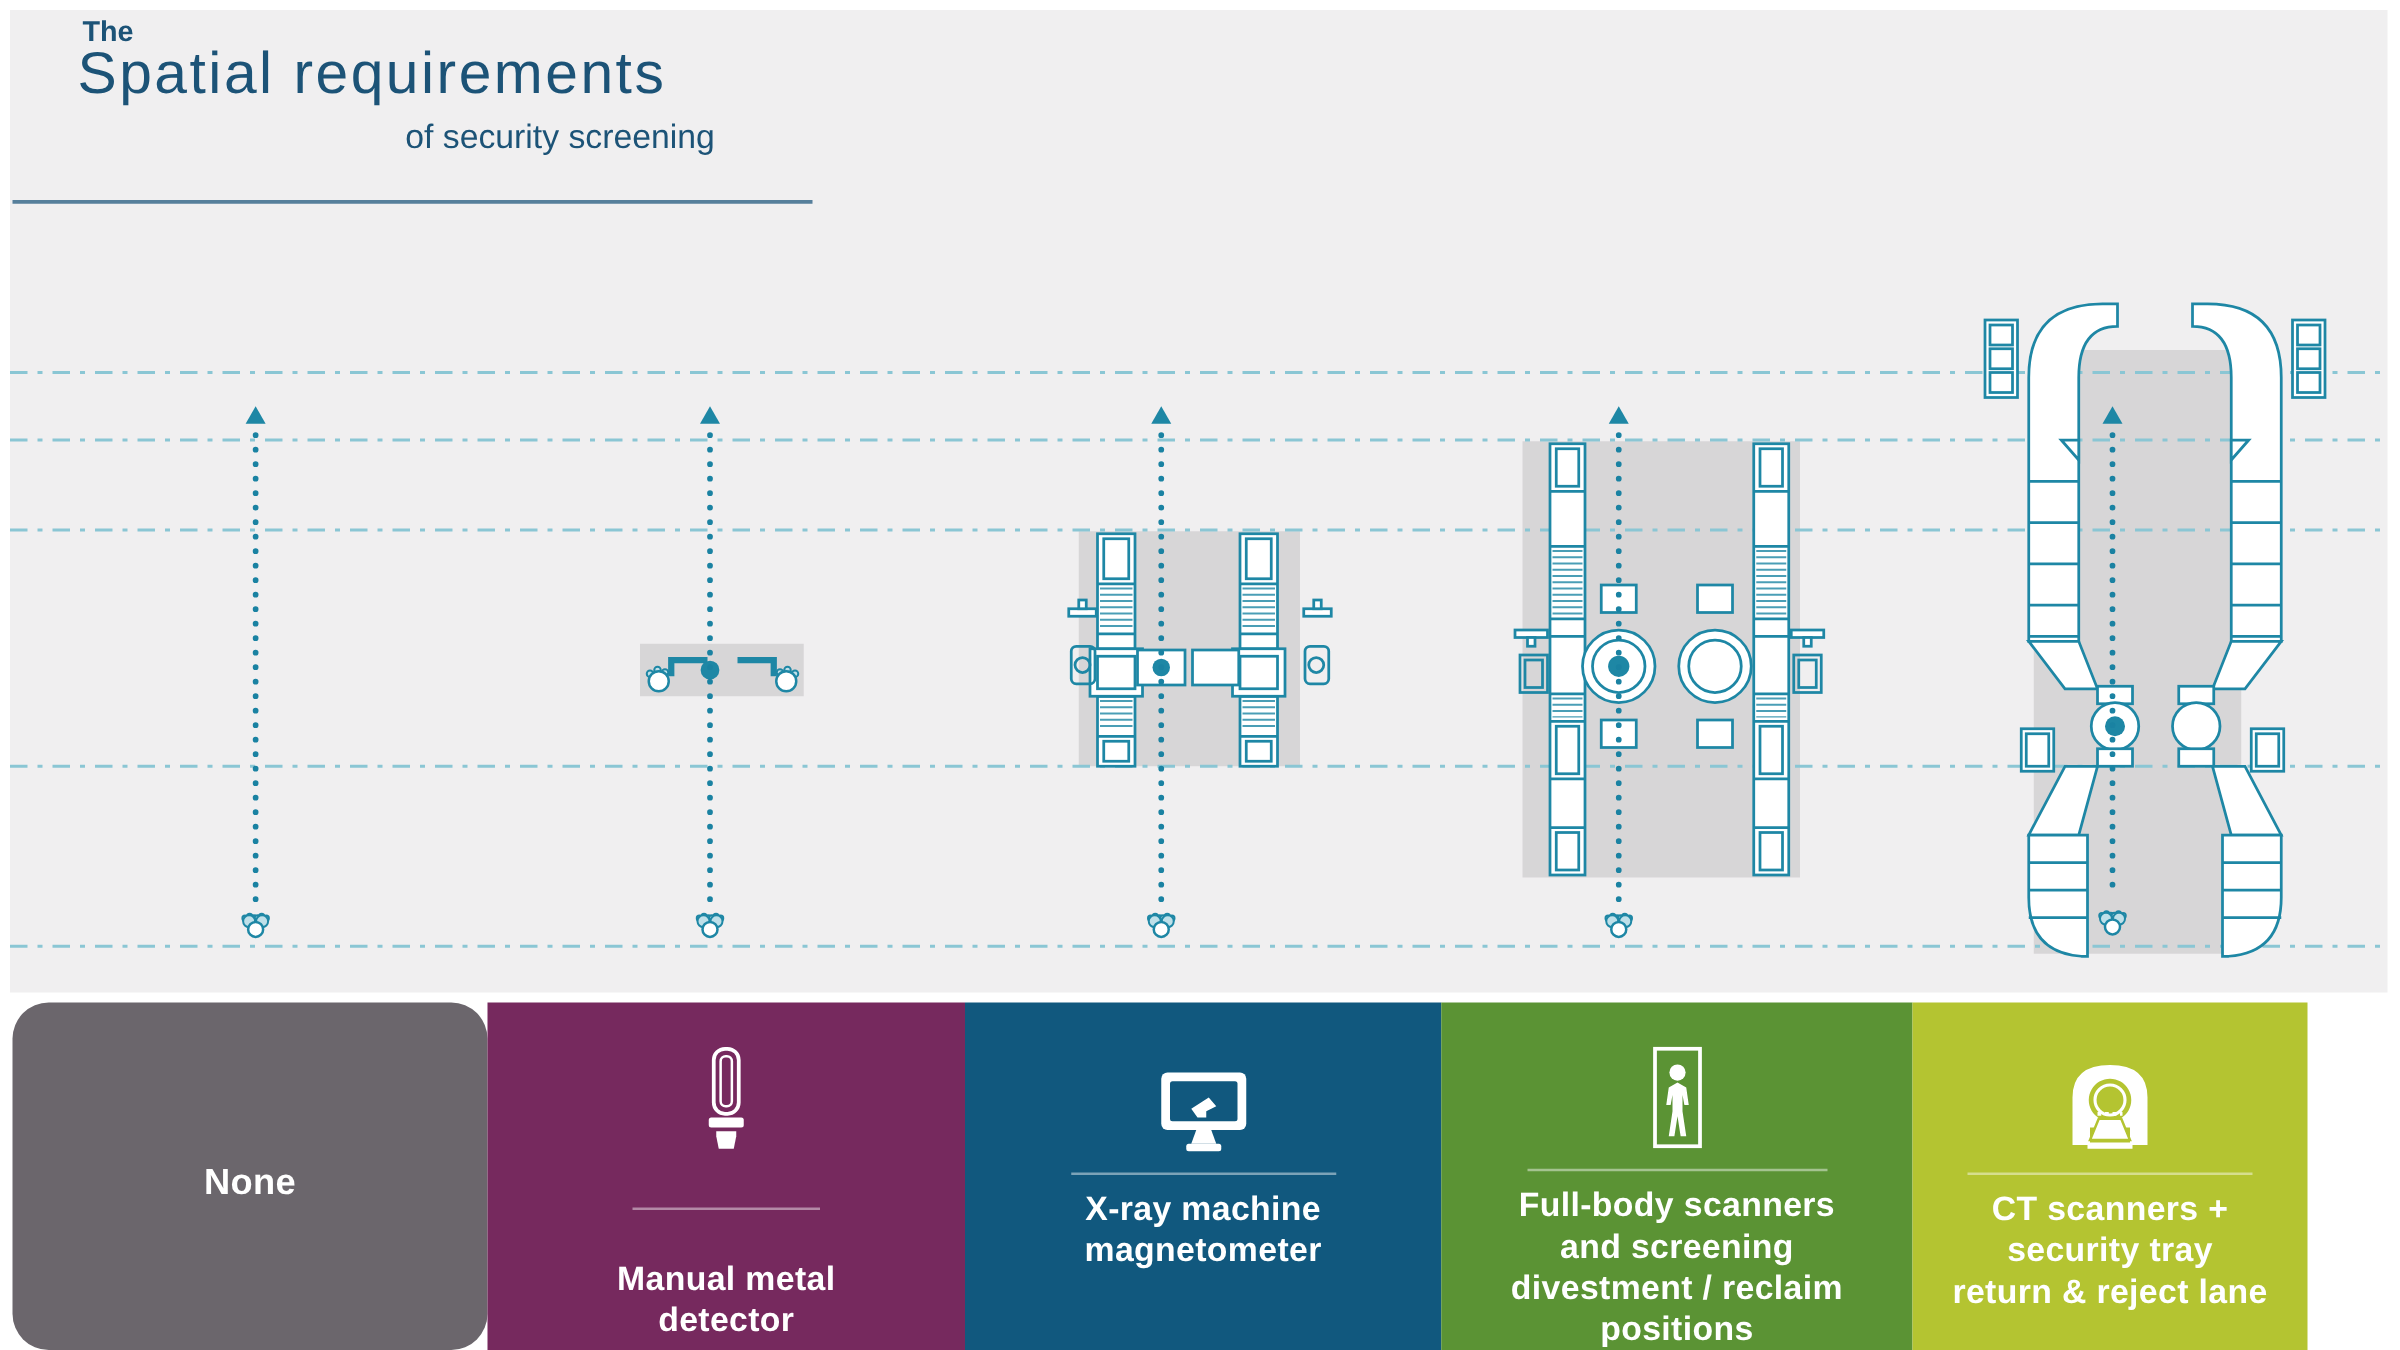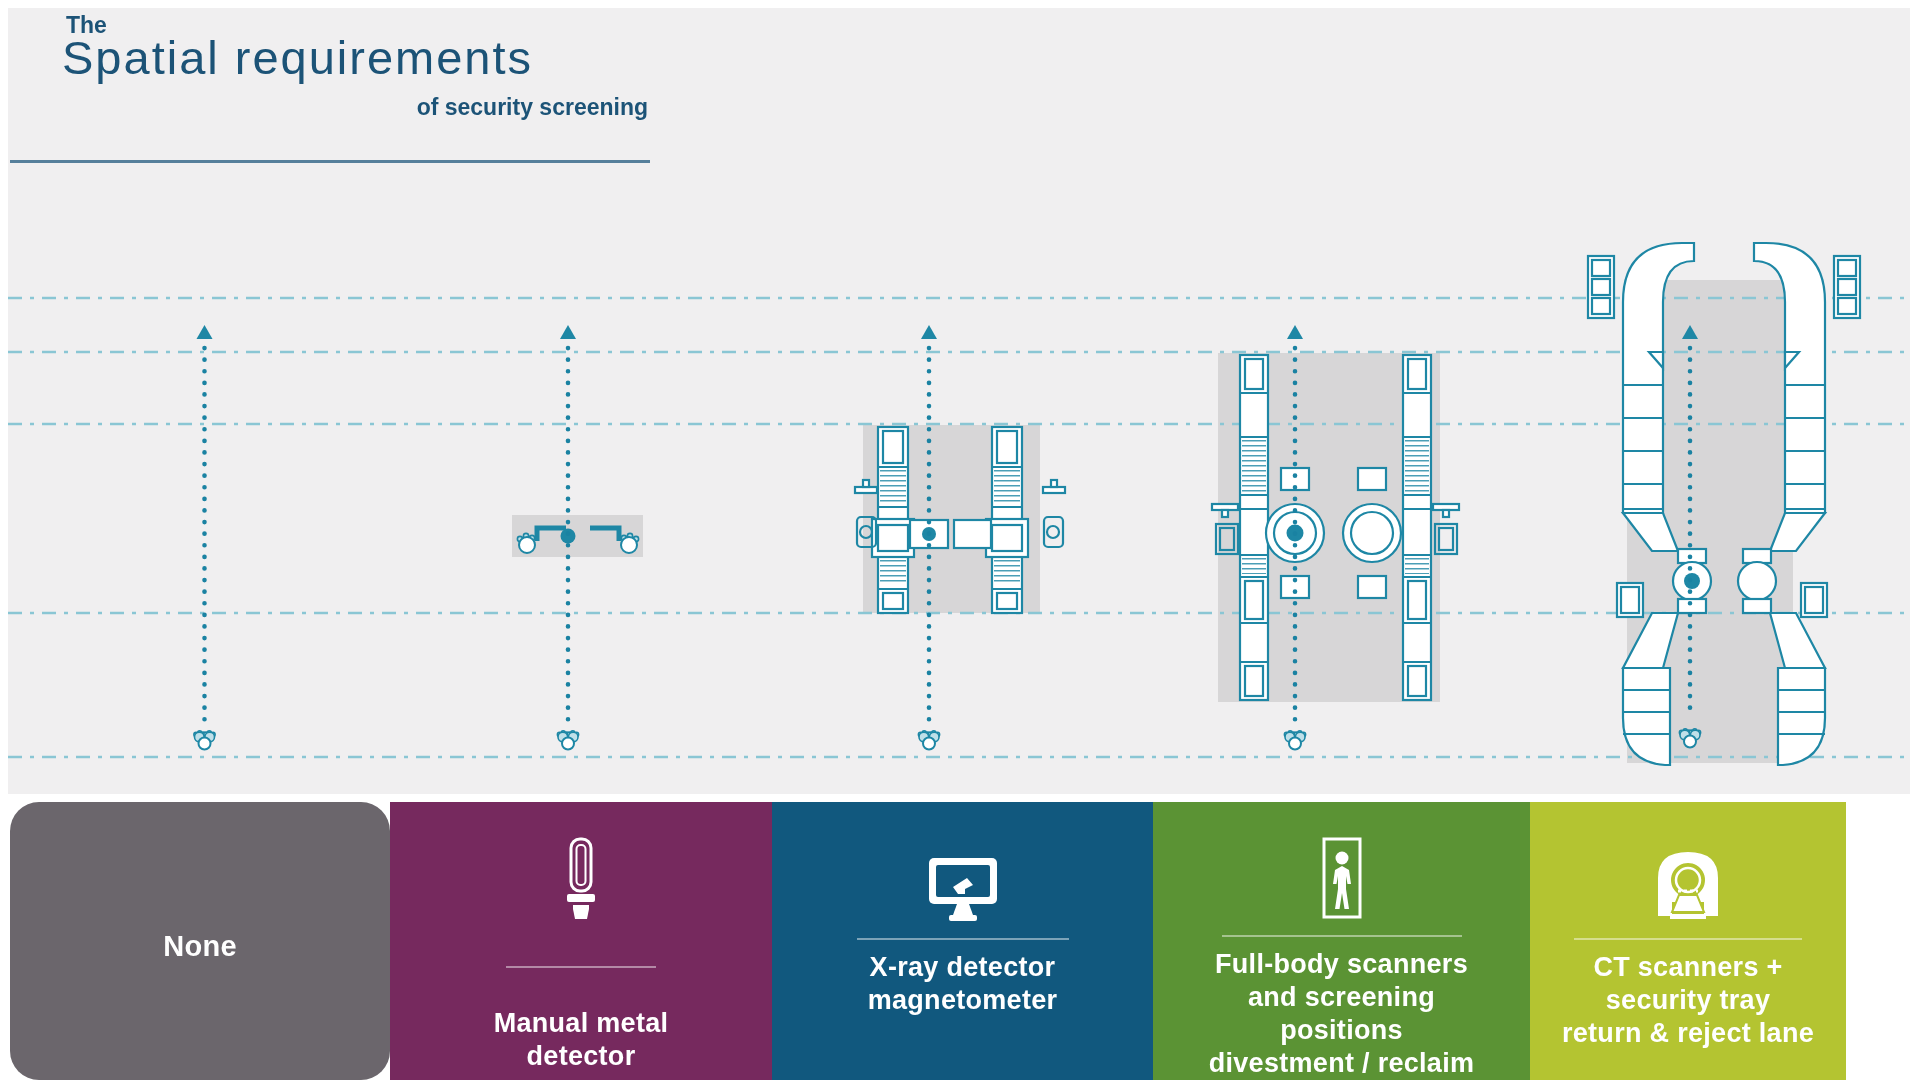--- a/index.html
+++ b/index.html
@@ -2,21 +2,21 @@
 <html style="--title: #1c5377;"><head>
 <meta charset="utf-8">
 <style>
   html,body{margin:0;padding:0;background:#fff;}
   body{width:1920px;height:1080px;position:relative;overflow:hidden;
        font-family:"Liberation Sans",sans-serif;}
   .canvas{position:absolute;left:8px;top:8px;width:1902px;height:786px;background:#f0eff0;}
   .scene{position:absolute;left:0;top:0;}
   .title-pre{position:absolute;left:66px;top:12px;font-size:23px;font-weight:700;color:var(--title,#1c5377);}
   .title-main{position:absolute;left:62px;top:30px;font-size:47px;font-weight:400;letter-spacing:2px;color:var(--title,#1c5377);}
-  .title-sub{position:absolute;left:248px;top:94px;width:400px;text-align:right;font-size:23px;font-weight:700;color:var(--title,#1c5377);}
+  .title-sub{position:absolute;left:248px;top:94px;width:400px;text-align:center;font-size:27px;font-weight:400;color:var(--title,#1c5377);}
   .title-underline{position:absolute;left:10px;top:160px;width:640px;height:3px;background:#567f9b;}
   
   .s{fill:none;stroke:#1e87a5;stroke-width:2.2;}
   .sw{fill:#fff;stroke:#1e87a5;stroke-width:2.2;}
   .tf{fill:#1e87a5;stroke:none;}
   .pf{fill:#bfe0e9;stroke:#1e87a5;stroke-width:1.6;}
   .pw{fill:#fff;stroke:#1e87a5;stroke-width:2;}
   .dash{stroke:#8ac6d4;stroke-width:2.4;stroke-dasharray:14 8 4 8;fill:none;}
   .dots{stroke:#1a82a2;stroke-width:4.6;stroke-linecap:round;stroke-dasharray:0.1 11.5;fill:none;}
   .gbox{fill:#d7d6d7;}
@@ -246,38 +246,38 @@
         <svg width="80" height="66" viewBox="0 0 80 66">
     <rect x="6" y="2" width="68" height="46" rx="5" fill="#fff"></rect>
     <rect x="13" y="9" width="54" height="32" rx="2" style="fill:var(--pc)"></rect>
     <path d="M30,31 L44,22 L50,29 L42,33 L42,38 L35,38 Z" fill="#fff"></path>
     <path d="M34,48 h12 l4,11 h-20 Z" fill="#fff"></path>
     <rect x="26" y="59" width="28" height="6" rx="2" fill="#fff"></rect>
   </svg>
       </div>
       <div class="divider" style="width: 212px;"></div>
       <div class="label-wrap">
-        <div class="panel-line">X-ray detector</div>
+        <div class="panel-line">X-ray machine</div>
         <div class="panel-line">magnetometer</div>
       </div>
     </div>
     <div class="panel" style="left: 1153px; width: 377px; background: rgb(91, 147, 52); --pc: #5b9334;">
       <div class="icon-box">
         <svg width="80" height="82" viewBox="0 0 80 82">
     <rect x="22" y="2" width="36" height="78" fill="none" stroke="#fff" stroke-width="3"></rect>
     <circle cx="40" cy="21" r="6.5" fill="#fff"></circle>
     <path d="M40,29 L33,33 L31,47 L34.5,47 L36,39 L36,52 L33,72 L37.5,72 L40,56 L42.5,72 L47,72 L44,52 L44,39 L45.5,47 L49,47 L47,33 Z" fill="#fff"></path>
   </svg>
       </div>
       <div class="divider" style="width: 240px;"></div>
       <div class="label-wrap">
         <div class="panel-line">Full-body scanners</div>
         <div class="panel-line">and screening</div>
+        <div class="panel-line">divestment / reclaim</div>
         <div class="panel-line">positions</div>
-        <div class="panel-line">divestment / reclaim</div>
       </div>
     </div>
     <div class="panel" style="left: 1530px; width: 316px; background: rgb(180, 196, 49); --pc: #b4c431;">
       <div class="icon-box">
         <svg width="80" height="78" viewBox="0 0 80 78">
     <path fill-rule="evenodd" fill="#fff" d="M10,72 L10,34 Q10,8 40,8 Q70,8 70,34 L70,72 L56,72 L56,58 L24,58 L24,72 Z
              M40,19 a17,17 0 1 0 0.02,0 Z"></path>
     <circle cx="40" cy="36" r="12" fill="none" stroke="#fff" stroke-width="2.5"></circle>
     <line x1="30" y1="47" x2="50" y2="47" stroke="#fff" stroke-width="3" stroke-dasharray="3 3"></line>
     <path d="M31,51 h18 l7,17 h-32 Z" fill="#fff" style="stroke:var(--pc)" stroke-width="2"></path>

